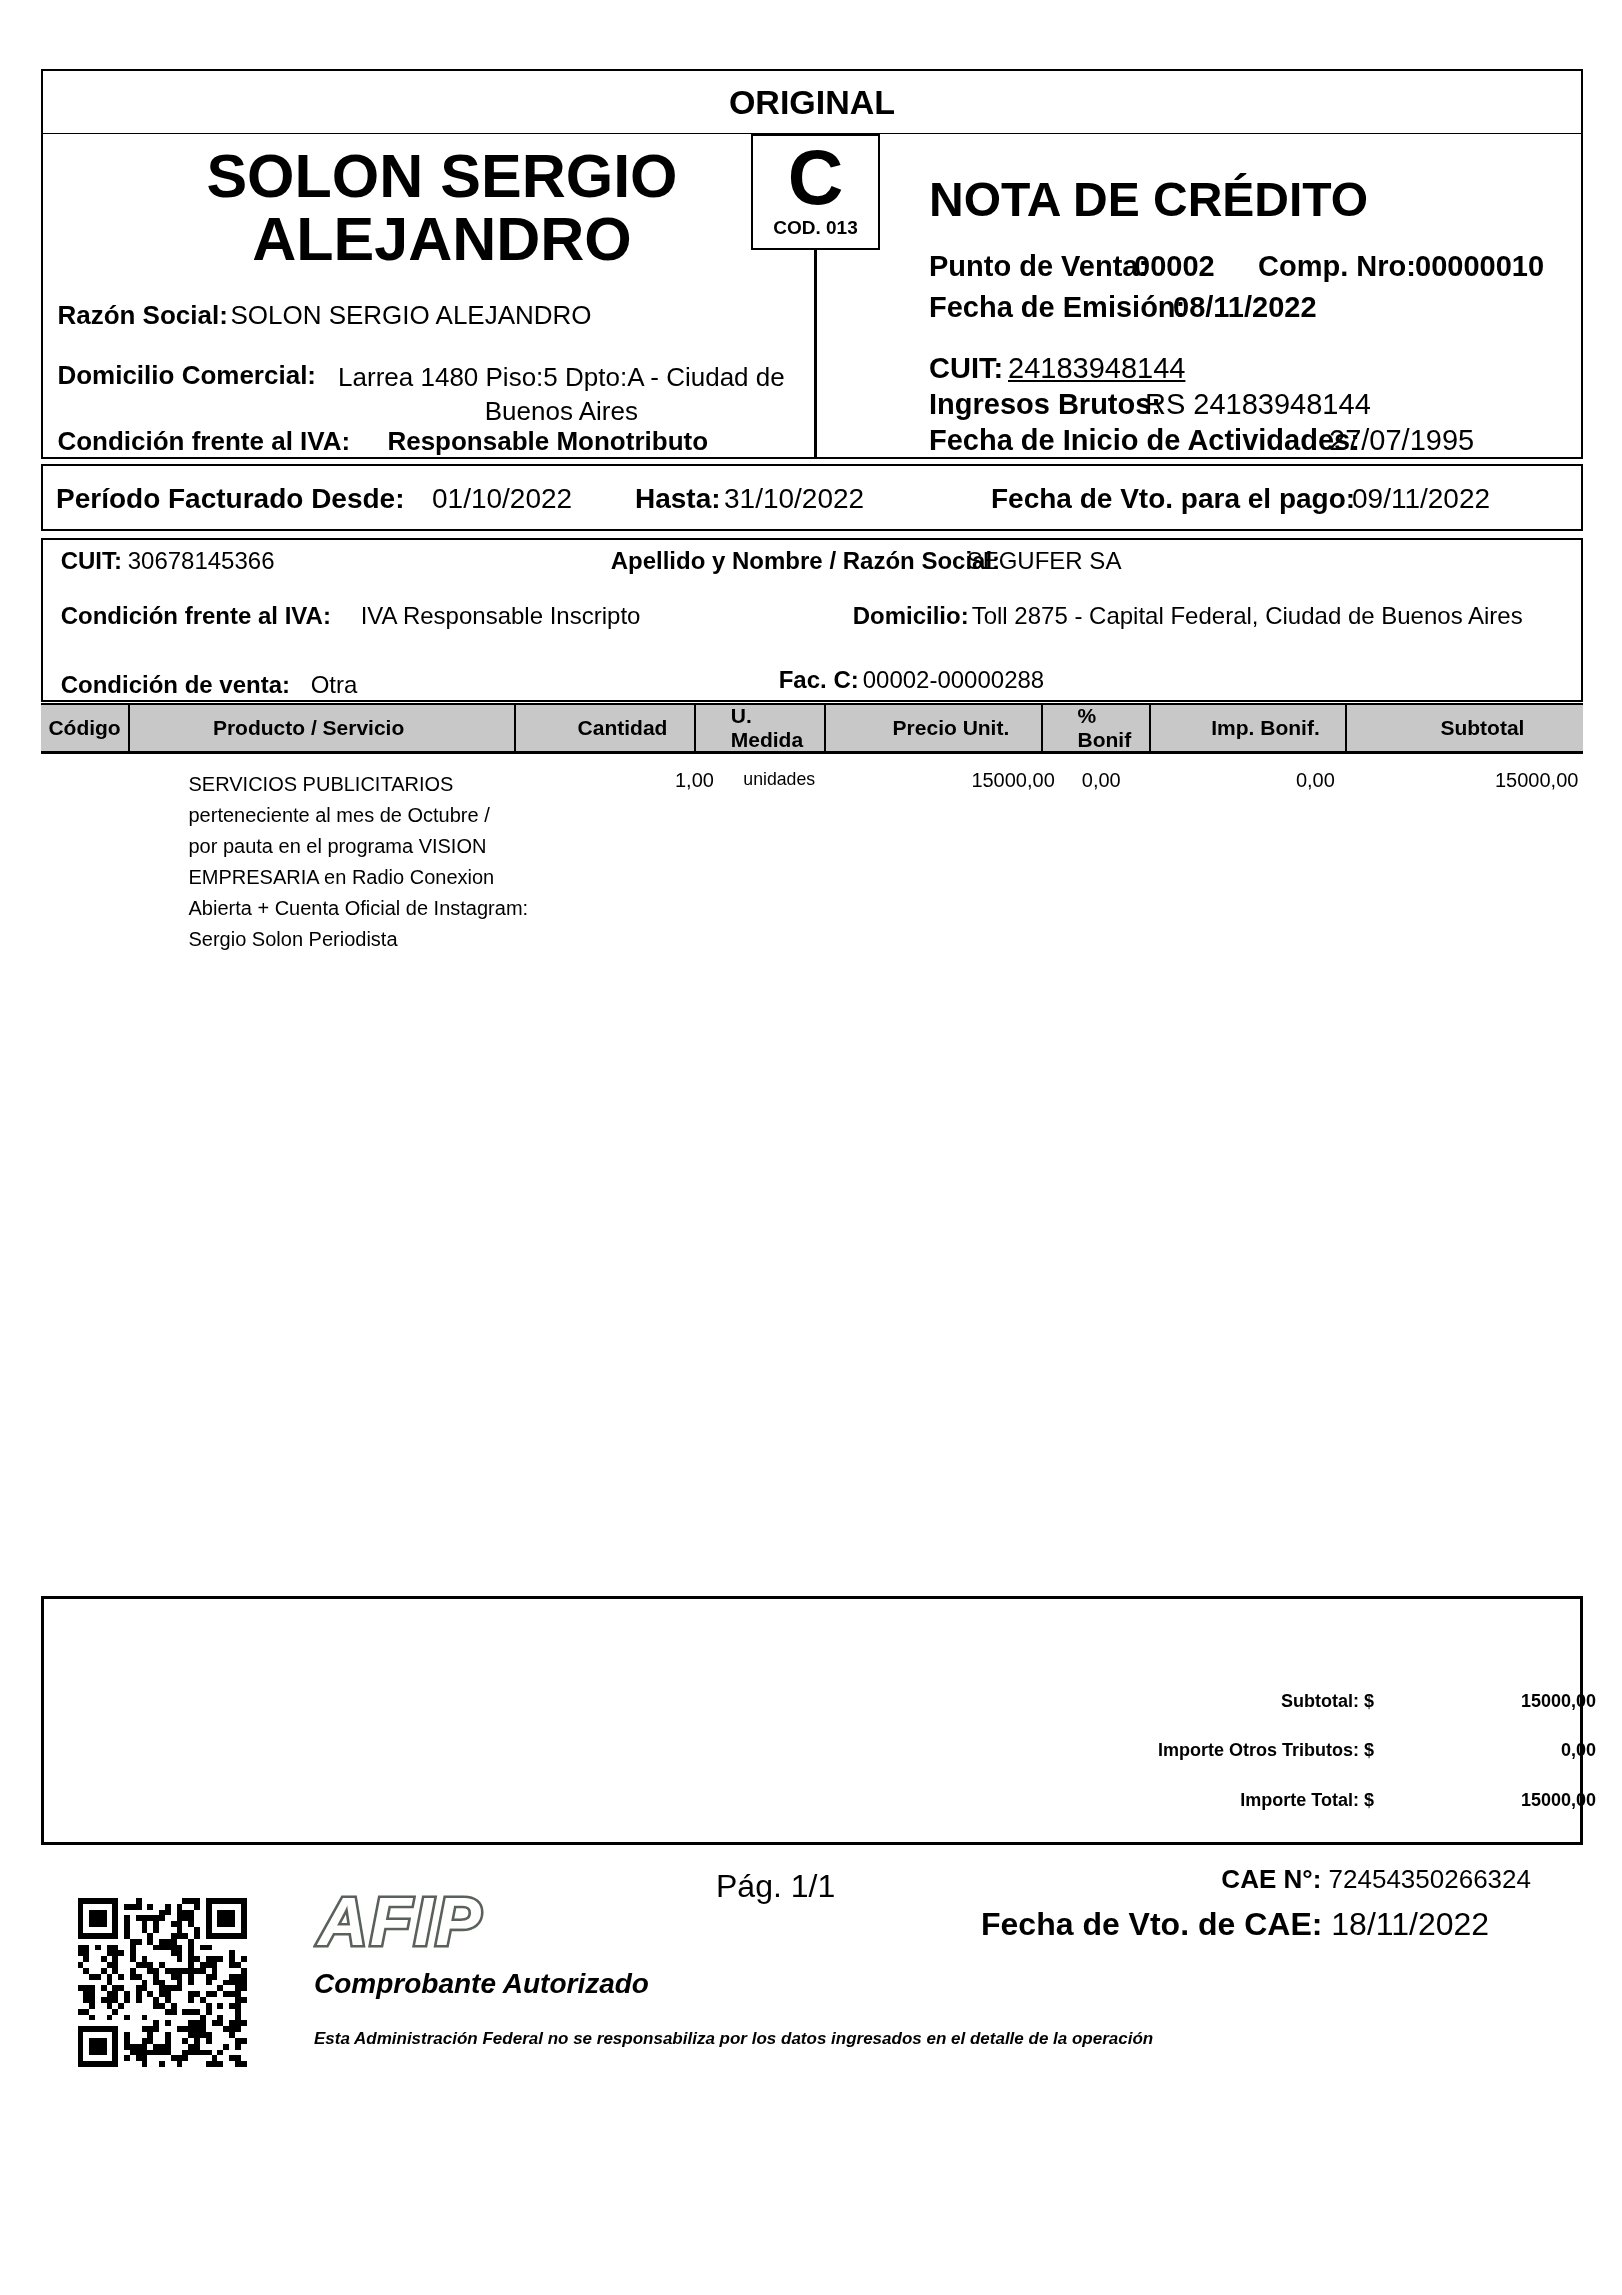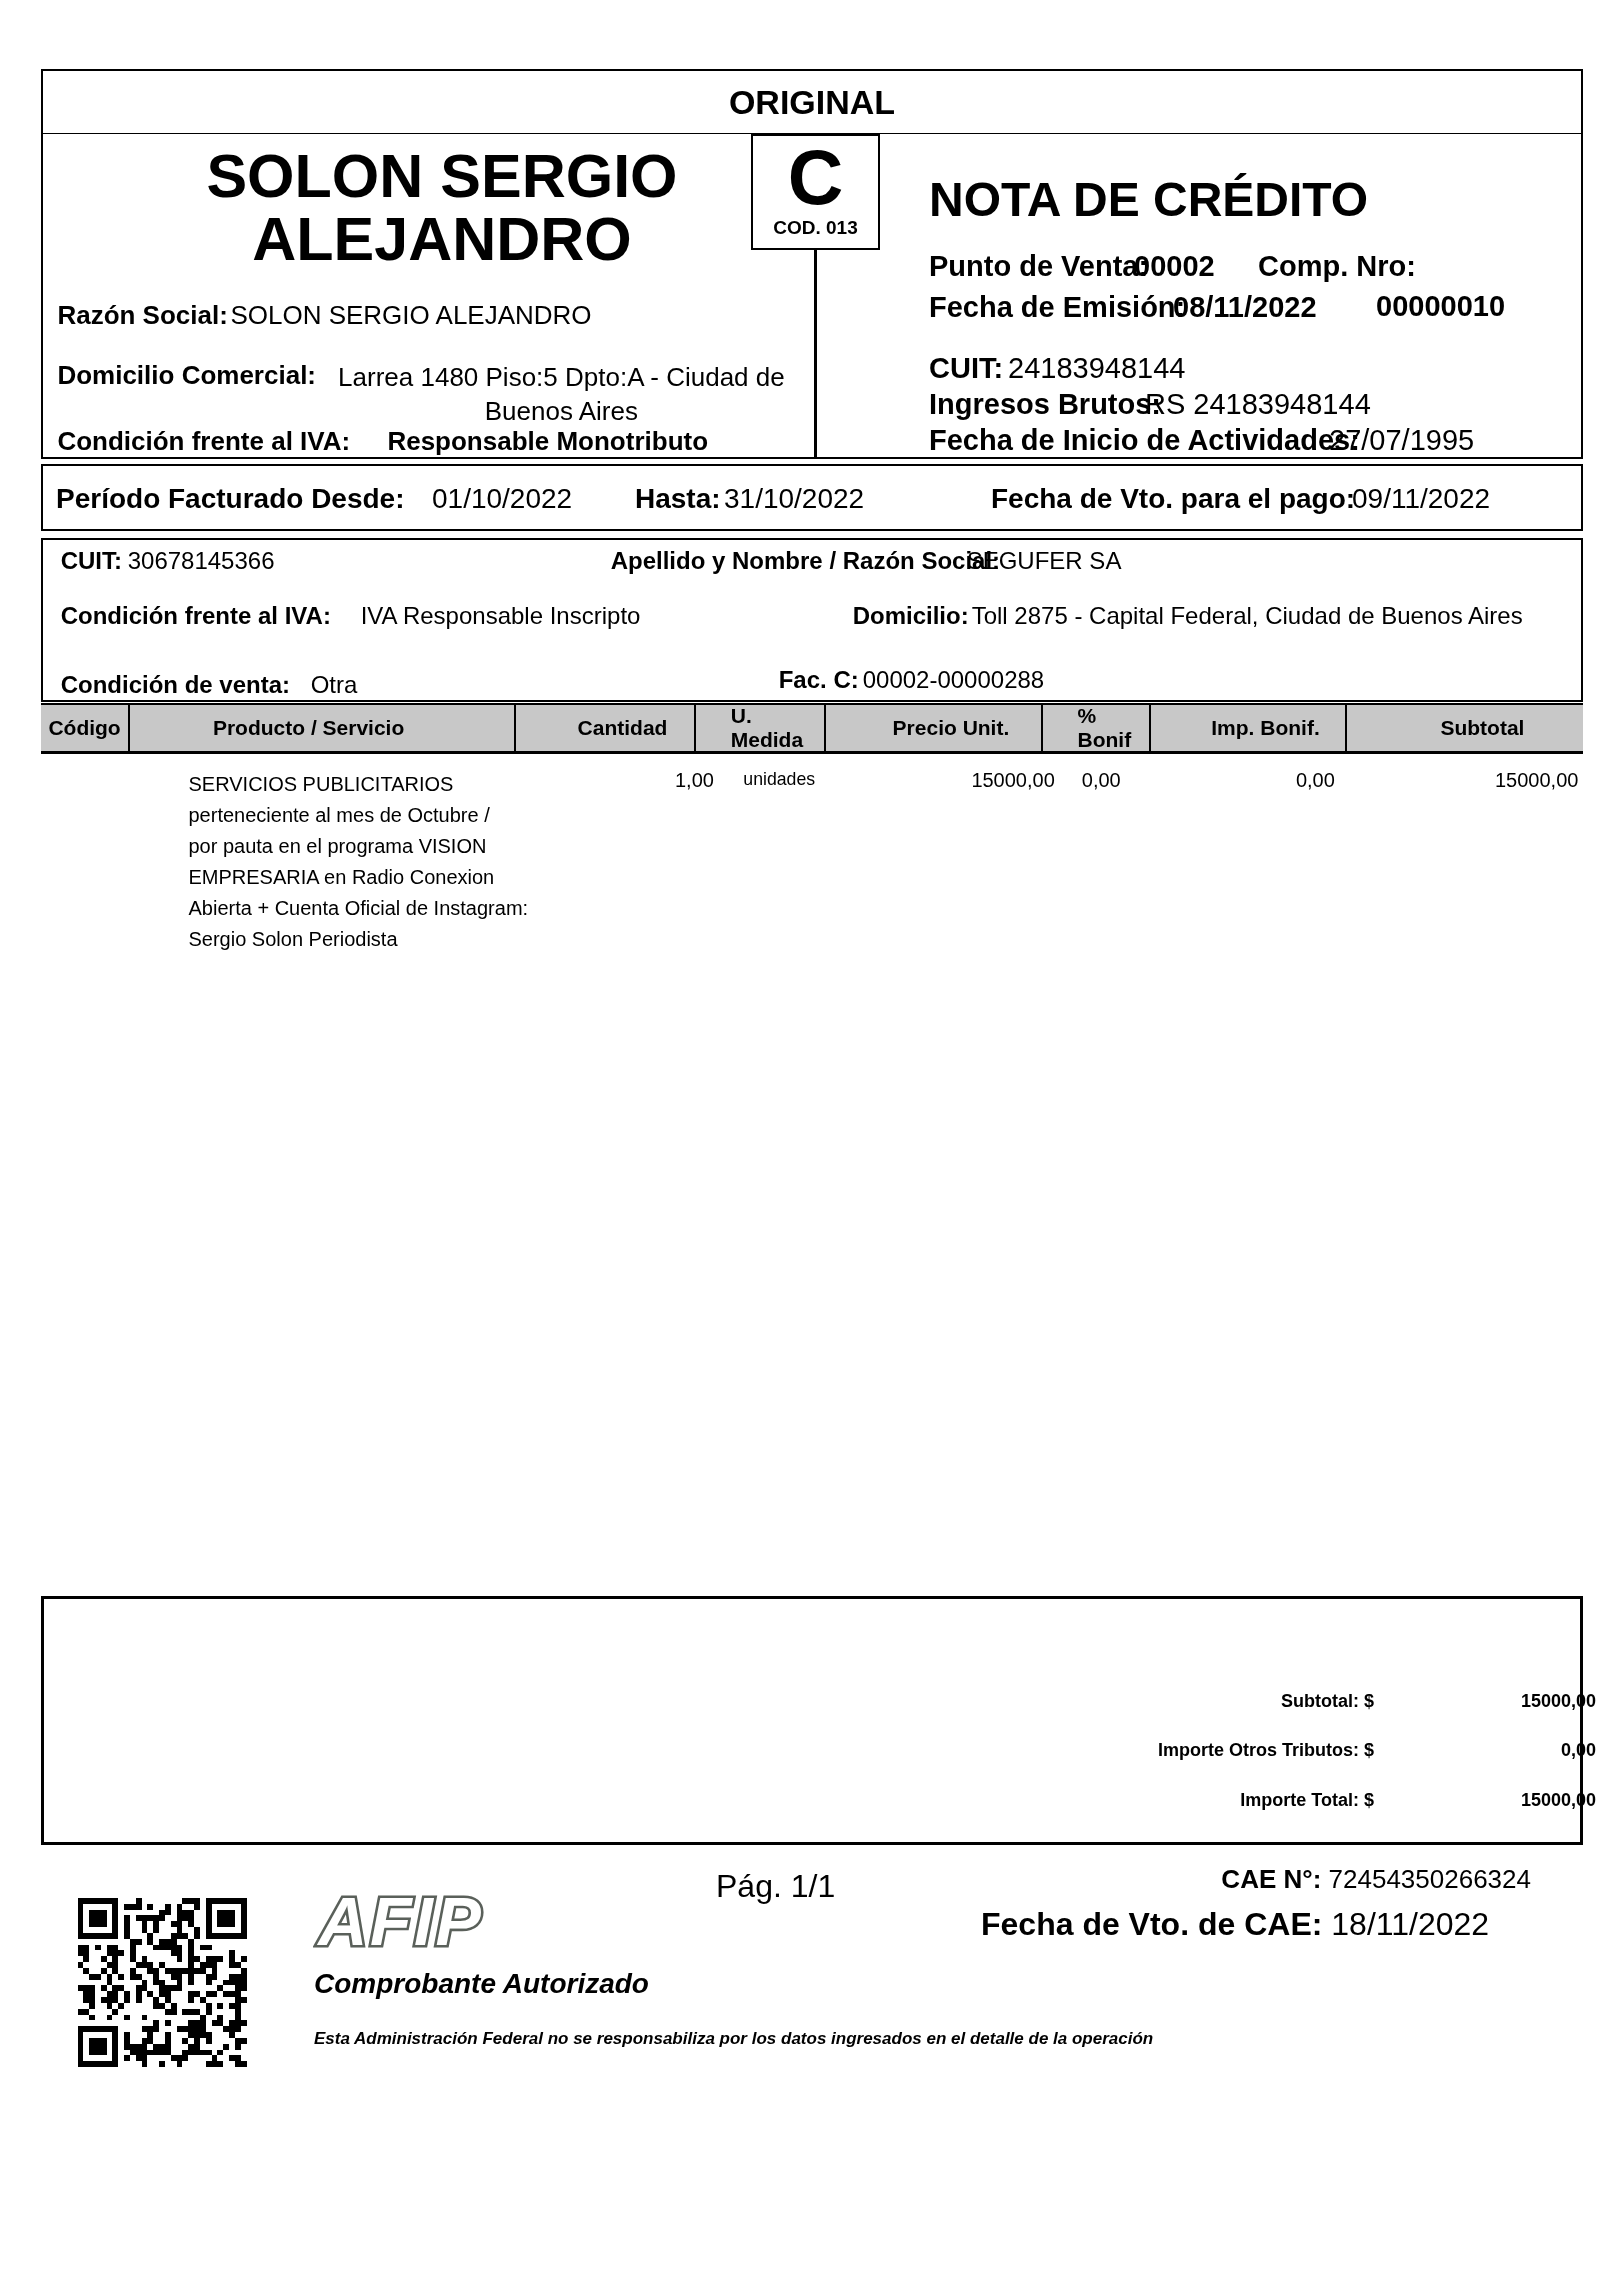--- a/index.html
+++ b/index.html
@@ -119,29 +119,29 @@
       <span class="b">Condición frente al IVA:</span>
       <span class="off b" style="left:330px;">Responsable Monotributo</span>
     </div>
 
     <div class="nota-title b">NOTA DE CRÉDITO</div>
 
     <div class="rline" style="top:116px;">
       <span class="b">Punto de Venta:</span>
       <span class="off b" style="left:205px;">00002</span>
       <span class="off b" style="left:329px;">Comp. Nro:</span>
-      <span class="off b" style="left:447px;margin-top:40px;">00000010</span>
+      <span class="off b" style="left:486px;">00000010</span>
     </div>
     <div class="rline" style="top:157px;">
       <span class="b">Fecha de Emisión:</span>
       <span class="off b" style="left:244px;">08/11/2022</span>
     </div>
     <div class="rline" style="top:218px;">
       <span class="b">CUIT:</span>
-      <span class="off" style="left:79px;">24183948144</span>
+      <span class="off" style="left:79px;text-decoration:underline;">24183948144</span>
     </div>
     <div class="rline" style="top:254px;">
       <span class="b">Ingresos Brutos:</span>
       <span class="off" style="left:216px;">RS 24183948144</span>
     </div>
     <div class="rline" style="top:290px;">
       <span class="b">Fecha de Inicio de Actividades:</span>
       <span class="off" style="left:400px;">27/07/1995</span>
     </div>
   </div>

